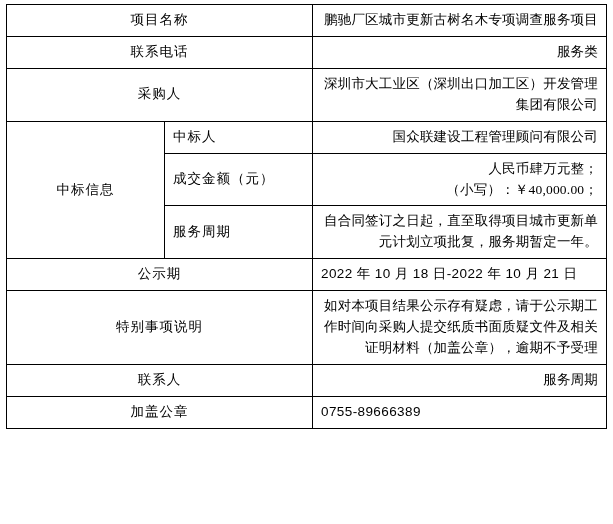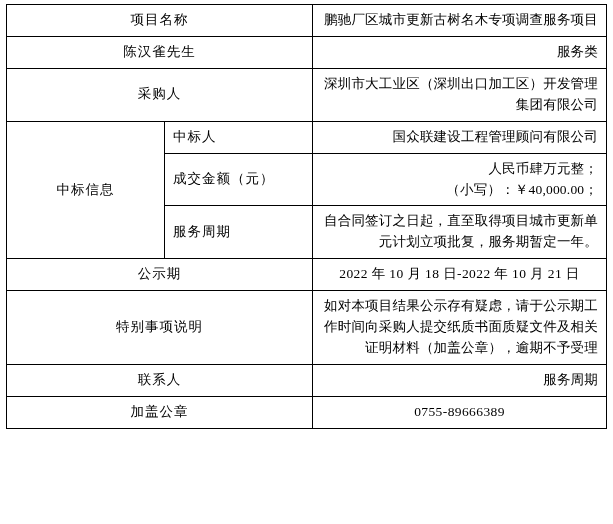--- a/index.html
+++ b/index.html
@@ -43,22 +43,22 @@
   td.sublabel {
     text-align: left;
     width: 148px;
     letter-spacing: 1px;
   }
   td.value {
     text-align: right;
     letter-spacing: 0.2px;
   }
   td.value-num {
-    text-align: center;
-    font-family: Liberation Serif, serif;
+    text-align: left;
+    font-family: Liberation Sans, sans-serif;
     letter-spacing: 0.4px;
   }
   .line {
     display: block;
   }
   .indent {
     display: block;
     margin-left: 44px;
   }
   .tall {
@@ -74,21 +74,21 @@
       <col style="width:158px">
       <col style="width:148px">
       <col>
     </colgroup>
     <tbody>
       <tr>
         <td class="label" colspan="2">项目名称</td>
         <td class="value">鹏驰厂区城市更新古树名木专项调查服务项目</td>
       </tr>
       <tr>
-        <td class="label" colspan="2">陈汉雀先生</td>
+        <td class="label" colspan="2">联系电话</td>
         <td class="value">服务类</td>
       </tr>
       <tr>
         <td class="label" colspan="2">采购人</td>
         <td class="value">深圳市大工业区（深圳出口加工区）开发管理集团有限公司</td>
       </tr>
 
       <tr>
         <td class="label" rowspan="3">中标信息</td>
         <td class="sublabel">中标人</td>

